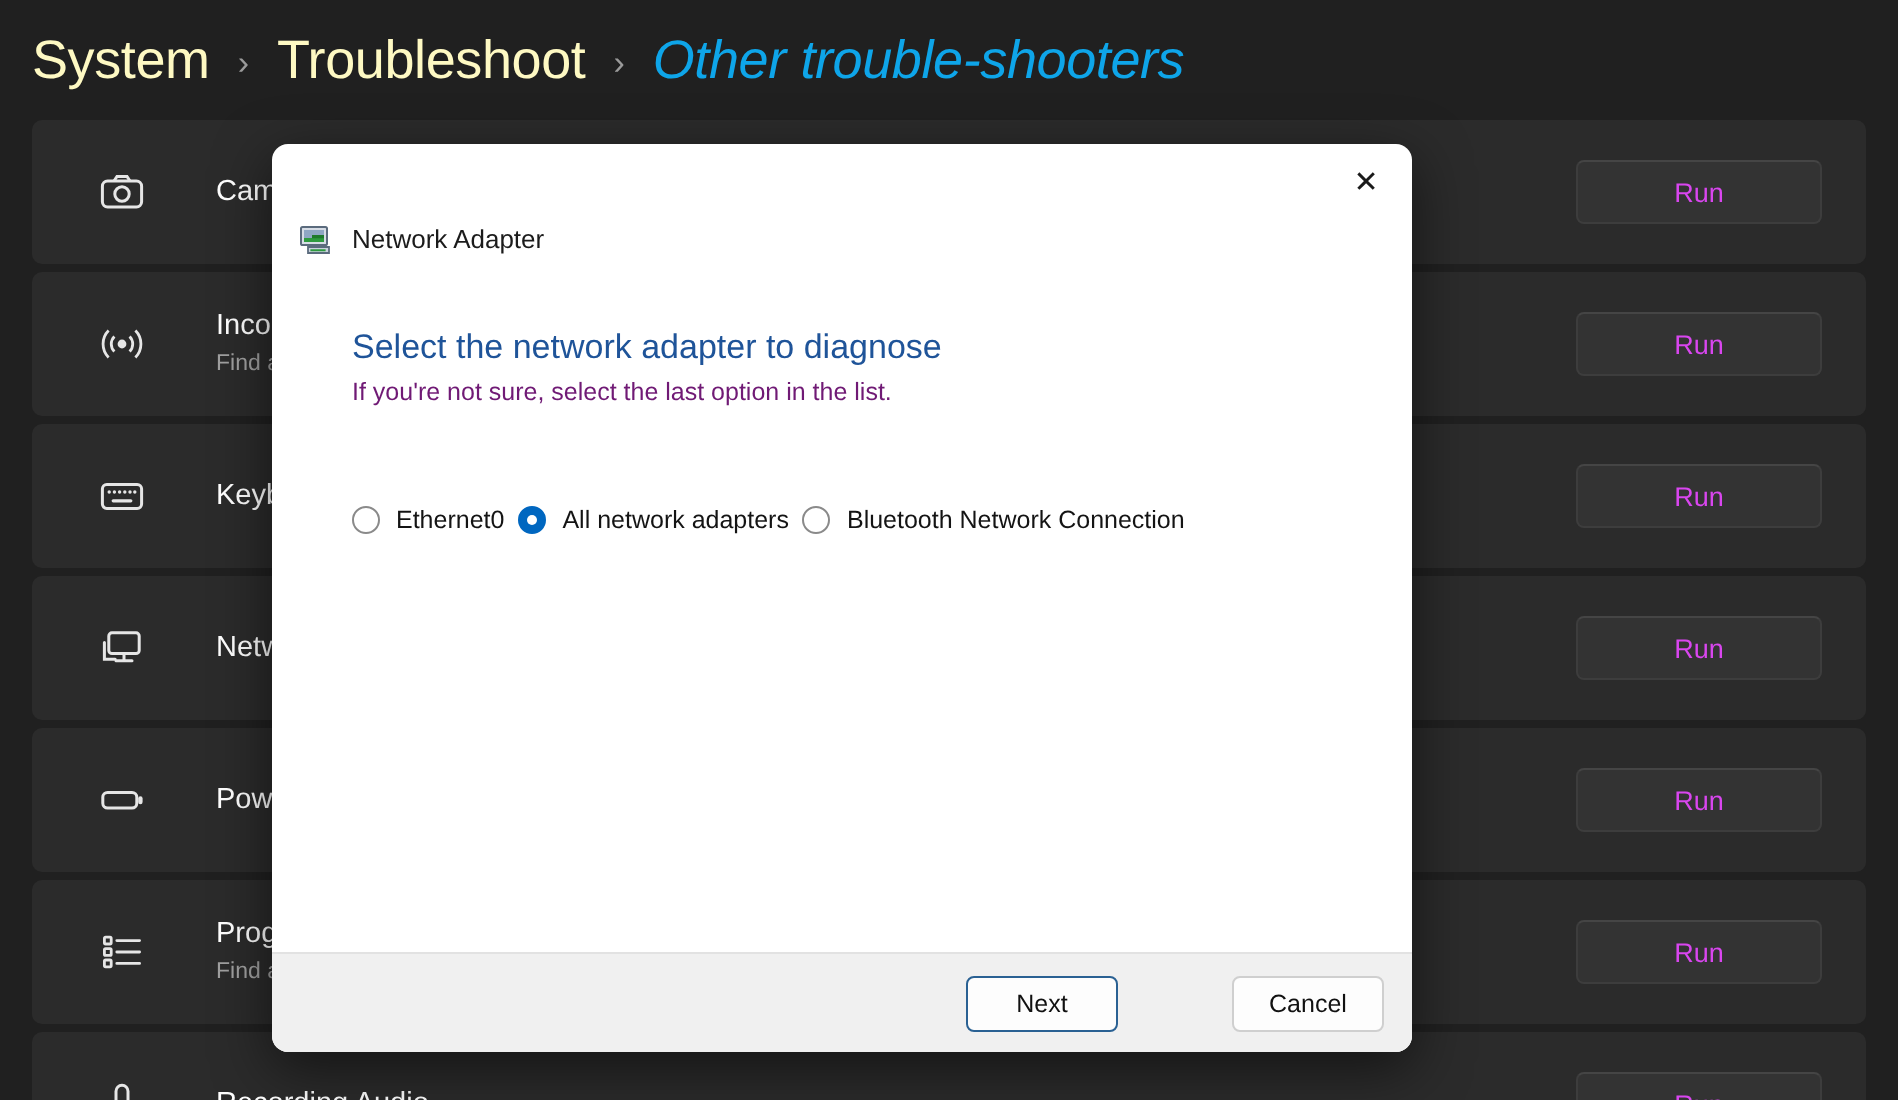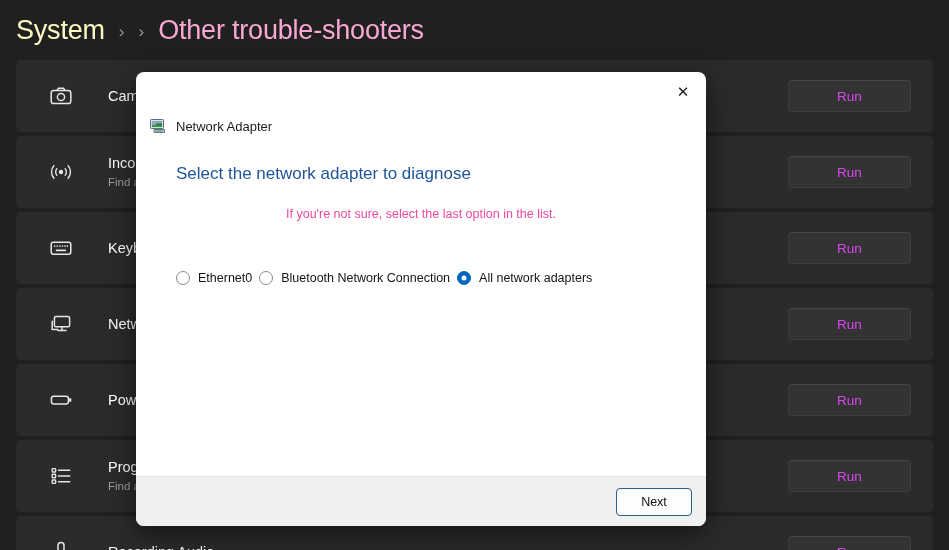--- a/index.html
+++ b/index.html
@@ -14,21 +14,21 @@
   
   .breadcrumb {
     position: absolute; left: 16px; top: 10px;
     display: flex; align-items: center; gap: 14px;
     height: 40px;
   }
   .crumb {
     font-size: 27px; letter-spacing: -0.2px;
     color: #fef9c3; white-space: nowrap;
   }
-  .crumb.current { color: #f9a8d4; }
+  .crumb.current { color: #0ea5e9; font-style: italic; }
   .crumb-sep {
     font-size: 17px; color: #9a9a9a; line-height: 1;
     position: relative; top: 1px;
   }
 
   
   .list {
     position: absolute; left: 16px; top: 60px;
     width: 917px; height: 490px;
   }
@@ -83,43 +83,43 @@
     height: 44px; flex: 0 0 auto;
   }
   .dlg-close {
     position: absolute; right: 0; top: 0;
     width: 46px; height: 38px;
     display: flex; align-items: center; justify-content: center;
     color: #1a1a1a; font-size: 15px; line-height: 1;
     cursor: default;
   }
   .dlg-apptitle {
-    display: flex; align-items: flex-end; gap: 10px;
+    display: flex; align-items: flex-start; gap: 10px;
     padding: 0 0 0 14px; margin-top: -4px;
     height: 22px; flex: 0 0 auto;
   }
   .dlg-apptitle .label {
     font-size: 13px; color: #1b1b1b;
     font-family: "Liberation Sans", sans-serif;
   }
   .adapter-icon { width: 16px; height: 16px; display: block; flex: 0 0 auto; }
 
   .dlg-body {
     flex: 1 1 auto;
     padding: 29px 40px 0 40px;
   }
   .dlg-heading {
     font-size: 17px; color: #2b5797;
     color: #1f5499;
     line-height: 22px;
-    margin-bottom: 21px;
+    margin-bottom: 3px;
     font-family: "Liberation Sans", sans-serif;
   }
   .dlg-sub {
-    font-size: 12.5px; color: #ec4899; line-height: 17px; text-align: center;
+    font-size: 12.5px; color: #701a75; line-height: 17px;
   }
   .radio-group { margin-top: 47px; display: flex; flex-direction: row; gap: 7px; }
   .radio-item { display: flex; align-items: center; gap: 8px; cursor: default; }
   .radio-mark {
     width: 14px; height: 14px; border-radius: 50%;
     border: 1.4px solid #8a8a8a; background: #ffffff;
     flex: 0 0 auto; position: relative;
   }
   .radio-item.selected .radio-mark {
     border-color: #0067c0; background: #0067c0; border-width: 1px;
@@ -154,20 +154,21 @@
   .dlg-btn.default { border: 1.6px solid #2a6193; }
 </style>
 </head>
 <body>
 
 <div id="root">
 
   <div class="breadcrumb">
     <span class="crumb">System</span>
     <span class="crumb-sep">›</span>
+    <span class="crumb">Troubleshoot</span>
     <span class="crumb-sep">›</span>
     <span class="crumb current">Other trouble-shooters</span>
   </div>
 
   <div class="list">
 
     <div class="row">
       <span class="row-icon">
         <svg width="24" height="24" viewBox="0 0 24 24" fill="none" stroke="currentColor" stroke-width="1.5">
           <rect x="2.2" y="6.5" width="19.6" height="13" rx="2.6"></rect>
@@ -289,30 +290,31 @@
 
     <div class="dlg-body">
       <div class="dlg-heading">Select the network adapter to diagnose</div>
       <div class="dlg-sub">If you're not sure, select the last option in the list.</div>
 
       <div class="radio-group">
         <div class="radio-item">
           <span class="radio-mark"></span>
           <span class="radio-label">Ethernet0</span>
         </div>
+        <div class="radio-item selected">
+          <span class="radio-mark"></span>
+          <span class="radio-label">All network adapters</span>
+        </div>
         <div class="radio-item">
           <span class="radio-mark"></span>
           <span class="radio-label">Bluetooth Network Connection</span>
         </div>
-        <div class="radio-item selected">
-          <span class="radio-mark"></span>
-          <span class="radio-label">All network adapters</span>
-        </div>
       </div>
     </div>
 
     <div class="dlg-footer">
       <div class="dlg-btn default">Next</div>
+      <div class="dlg-btn">Cancel</div>
     </div>
 
   </div>
 
 </div>
 
 </body></html>

